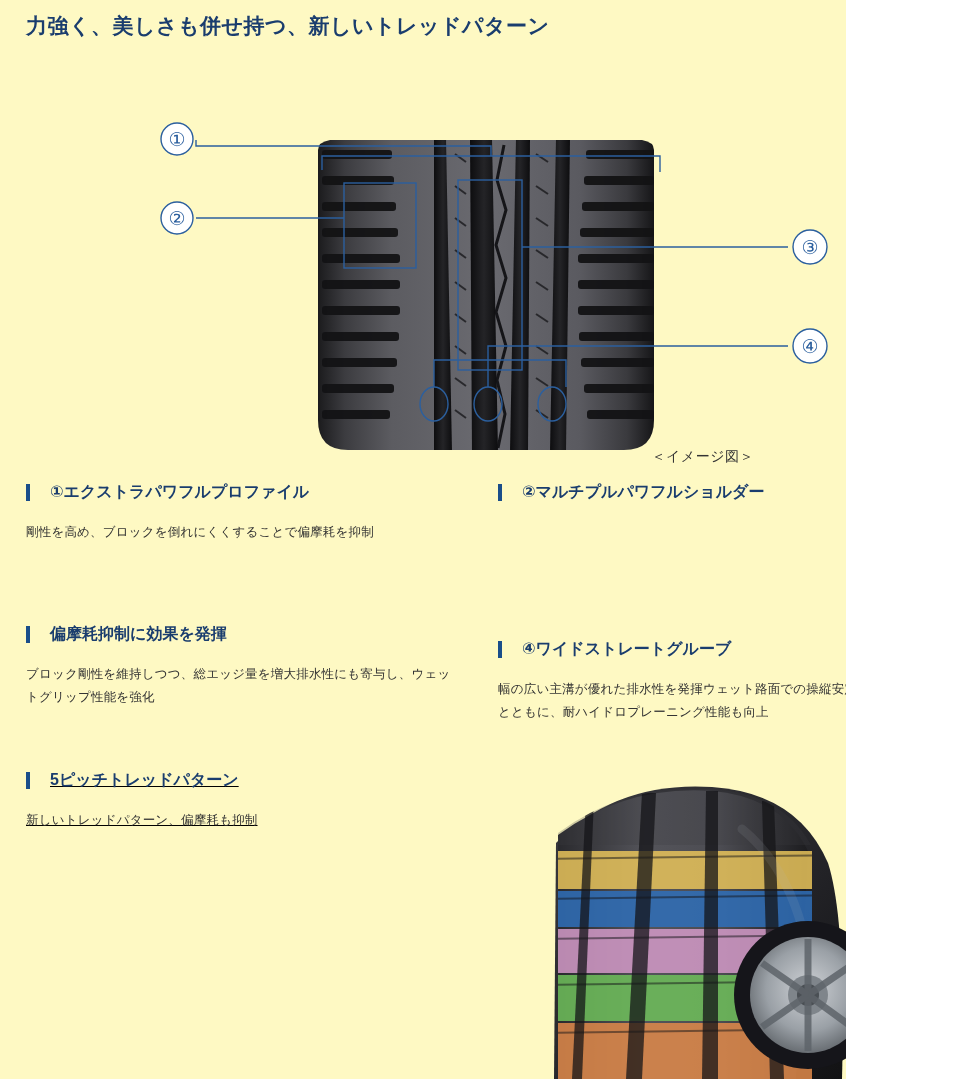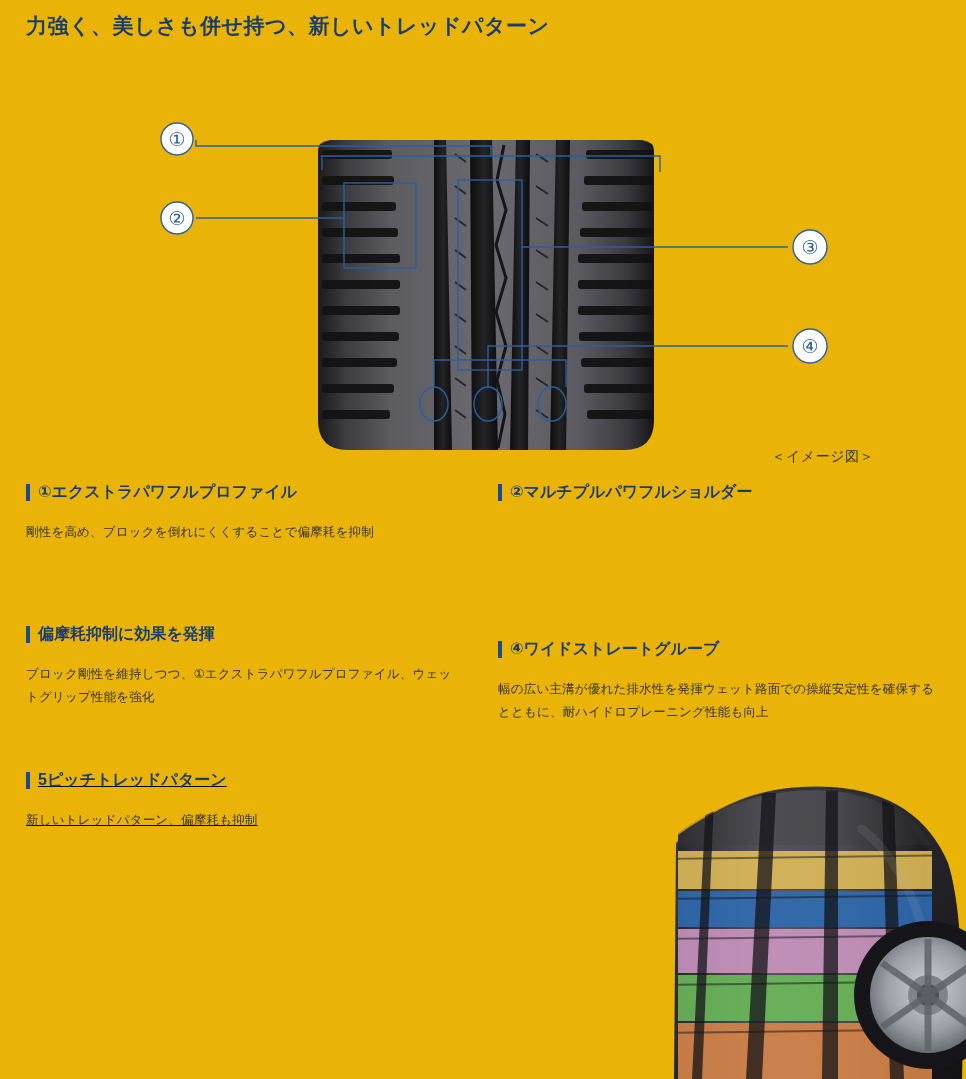--- a/index.html
+++ b/index.html
@@ -3,24 +3,24 @@
 <meta charset="utf-8">
 <style>
   * { box-sizing: border-box; }
   html, body {
     margin: 0; padding: 0;
     background: #ffffff;
     font-family: "Liberation Sans", "DejaVu Sans", sans-serif;
   }
   #page {
     position: relative;
-    width: 966px;
+    width: 846px;
     height: 1079px;
     overflow: hidden;
-    background: #eab308;
+    background: #fef9c3;
   }
 
   
   .page-title {
     position: absolute;
     left: 26px;
     top: 12px;
     font-size: 21px;
     font-weight: bold;
     color: #1a3d6e;
@@ -52,21 +52,21 @@
     top: 482px;
     width: 966px;
   }
   .feat {
     position: absolute;
   }
   .feat-title {
     font-size: 16px;
     font-weight: bold;
     color: #1a3d6e;
-    padding-left: 12px;
+    padding-left: 24px;
     position: relative;
     line-height: 1.3;
     white-space: nowrap;
   }
   .feat-title::before {
     content: "";
     position: absolute;
     left: 0; top: 2px;
     width: 4px; height: 17px;
     background: #1a4e8a;
@@ -232,21 +232,21 @@
       <div class="feat-title">①エクストラパワフルプロファイル</div>
       <div class="feat-body">剛性を高め、ブロックを倒れにくくすることで偏摩耗を抑制</div>
     </div>
 
     <div class="feat f2">
       <div class="feat-title">②マルチプルパワフルショルダー</div>
     </div>
 
     <div class="feat f3">
       <div class="feat-title">偏摩耗抑制に効果を発揮</div>
-      <div class="feat-body">ブロック剛性を維持しつつ、①エクストラパワフルプロファイル、ウェットグリップ性能を強化</div>
+      <div class="feat-body">ブロック剛性を維持しつつ、総エッジ量を増大排水性にも寄与し、ウェットグリップ性能を強化</div>
     </div>
 
     <div class="feat f4">
       <div class="feat-title">④ワイドストレートグルーブ</div>
       <div class="feat-body">幅の広い主溝が優れた排水性を発揮ウェット路面での操縦安定性を確保するとともに、耐ハイドロプレーニング性能も向上</div>
     </div>
 
     <div class="feat f5">
       <div class="feat-title">5ピッチトレッドパターン</div>
       <div class="feat-body">新しいトレッドパターン、偏摩耗も抑制</div>

